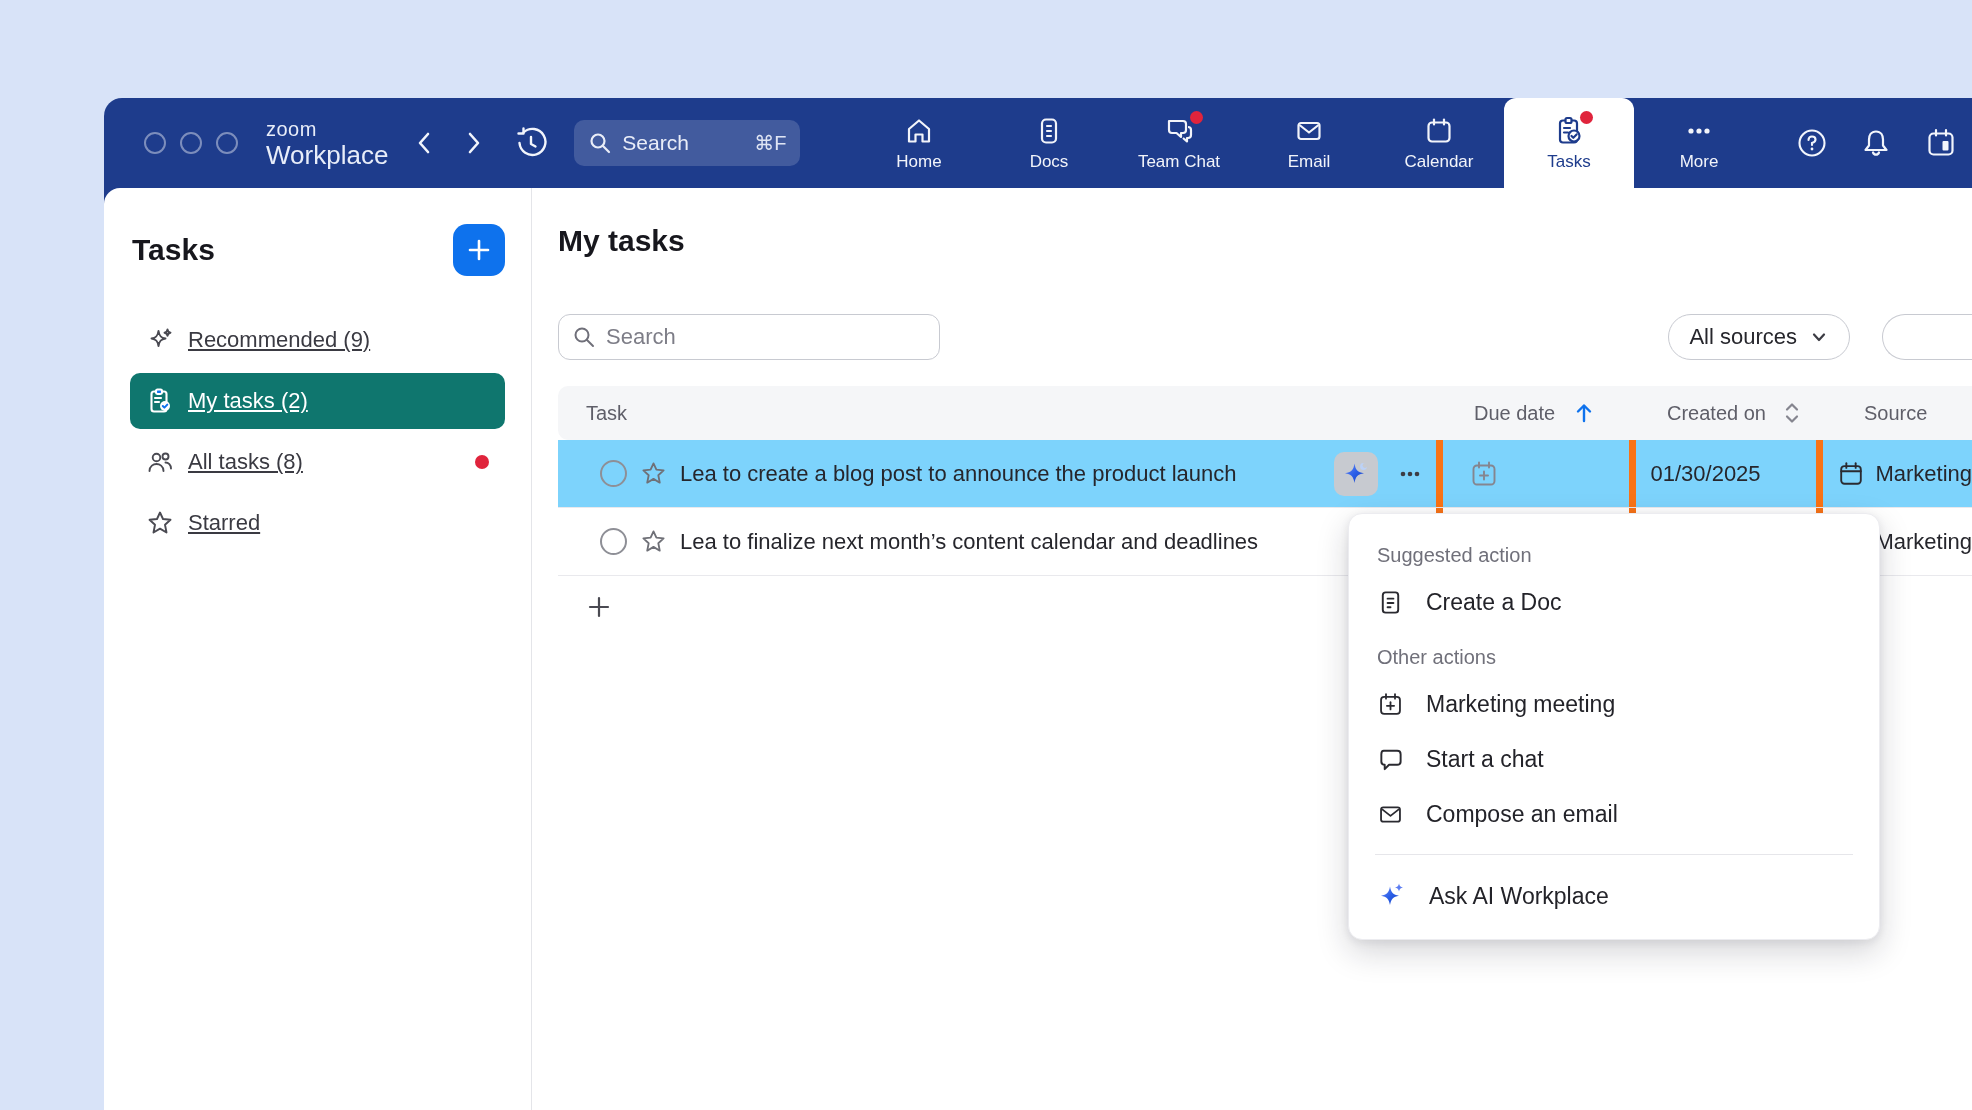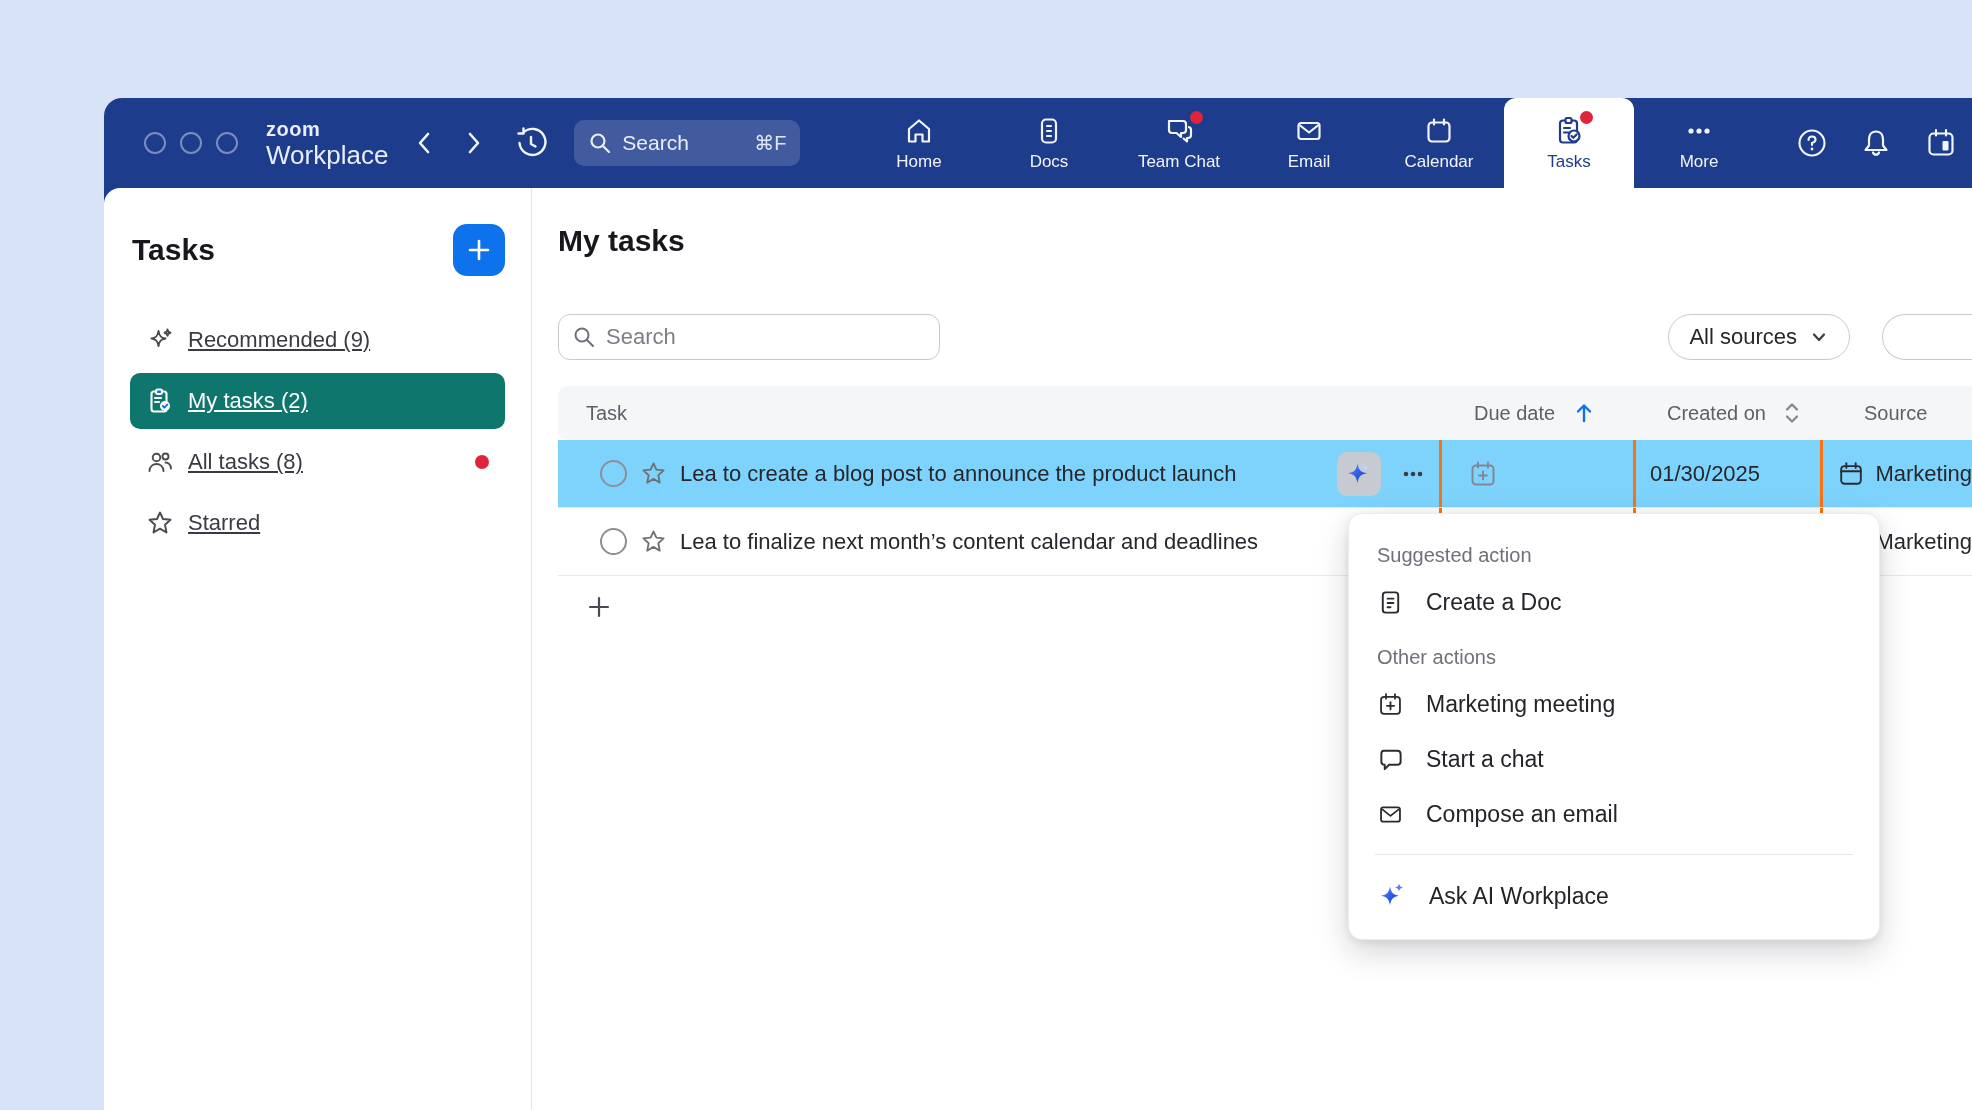--- a/index.html
+++ b/index.html
@@ -8,21 +8,21 @@
 
   
   .window { position:absolute; left:104px; top:98px; right:0; bottom:0;
             background:#1e3c8c; border-top-left-radius:18px; overflow:hidden; }
 
   
   .titlebar { height:90px; display:flex; align-items:center; position:relative; color:#f2f5fc; }
   .traffic { display:flex; gap:14px; margin-left:40px; }
   .traffic span { width:22px; height:22px; border-radius:50%; border:2.5px solid rgba(255,255,255,.42); }
   .logo { margin-left:28px; line-height:1; color:#e8edf9; }
-  .logo .z1 { font-size:20px; font-weight:bold; letter-spacing:.5px; }
+  .logo .z1 { font-size:20px; font-weight:normal; letter-spacing:.5px; }
   .logo .z2 { font-size:26px; font-weight:400; margin-top:3px; }
   .hist-arrows { display:flex; align-items:center; gap:30px; margin-left:26px; }
   .icon-btn { display:flex; align-items:center; justify-content:center; }
   .tb-search { margin-left:26px; width:226px; height:46px; border-radius:10px;
                background:rgba(255,255,255,.16); display:flex; align-items:center; padding:0 14px; }
   .tb-search .ph { font-size:21px; color:#e9edf8; margin-left:10px; }
   .tb-search .sc { margin-left:auto; font-size:20px; color:#dfe5f4; }
 
   .tb-nav { position:absolute; left:750px; top:0; height:90px; display:flex; }
   .nav-item { width:130px; height:90px; display:flex; flex-direction:column; align-items:center;
@@ -71,21 +71,21 @@
   .col-due { width:197px; display:flex; align-items:center; }
   .col-created { width:191px; display:flex; align-items:center; }
   .col-source { flex:1; display:flex; align-items:center; }
   .t-head .col-task { padding-left:28px; }
   .t-head .col-due { padding-left:17px; gap:16px; }
   .t-head .col-created { padding-left:13px; gap:14px; }
   .t-head .col-source { padding-left:19px; }
 
   .t-row { height:68px; display:flex; align-items:stretch; border-bottom:1px solid #e9e9ed; font-size:22px; color:#26262c; }
   .t-row.hl { background:#7dd3fc; }
-  .t-row .col-due, .t-row .col-created, .t-row .col-source { border-left:3px solid #f97316; }
+  .t-row .col-due, .t-row .col-created, .t-row .col-source { border-left:7px solid #f97316; }
   .cell-task { width:899px; display:flex; align-items:center; padding-left:42px; }
   .radio { width:27px; height:27px; border:2px solid #8e8f96; border-radius:50%; flex:none; background:transparent; }
   .row-star { margin-left:13px; flex:none; display:flex; }
   .row-title { margin-left:13px; white-space:nowrap; }
   .row-actions { margin-left:auto; display:flex; align-items:center; gap:18px; padding-right:12px; }
   .ai-btn { width:44px; height:44px; border-radius:10px; background:#c7cad0; border:none;
             display:flex; align-items:center; justify-content:center; cursor:pointer; }
   .t-row .col-due { padding-left:26px; }
   .t-row .col-created { padding-left:14px; }
   .t-row .col-source { padding-left:14px; gap:10px; white-space:nowrap; overflow:visible; }

